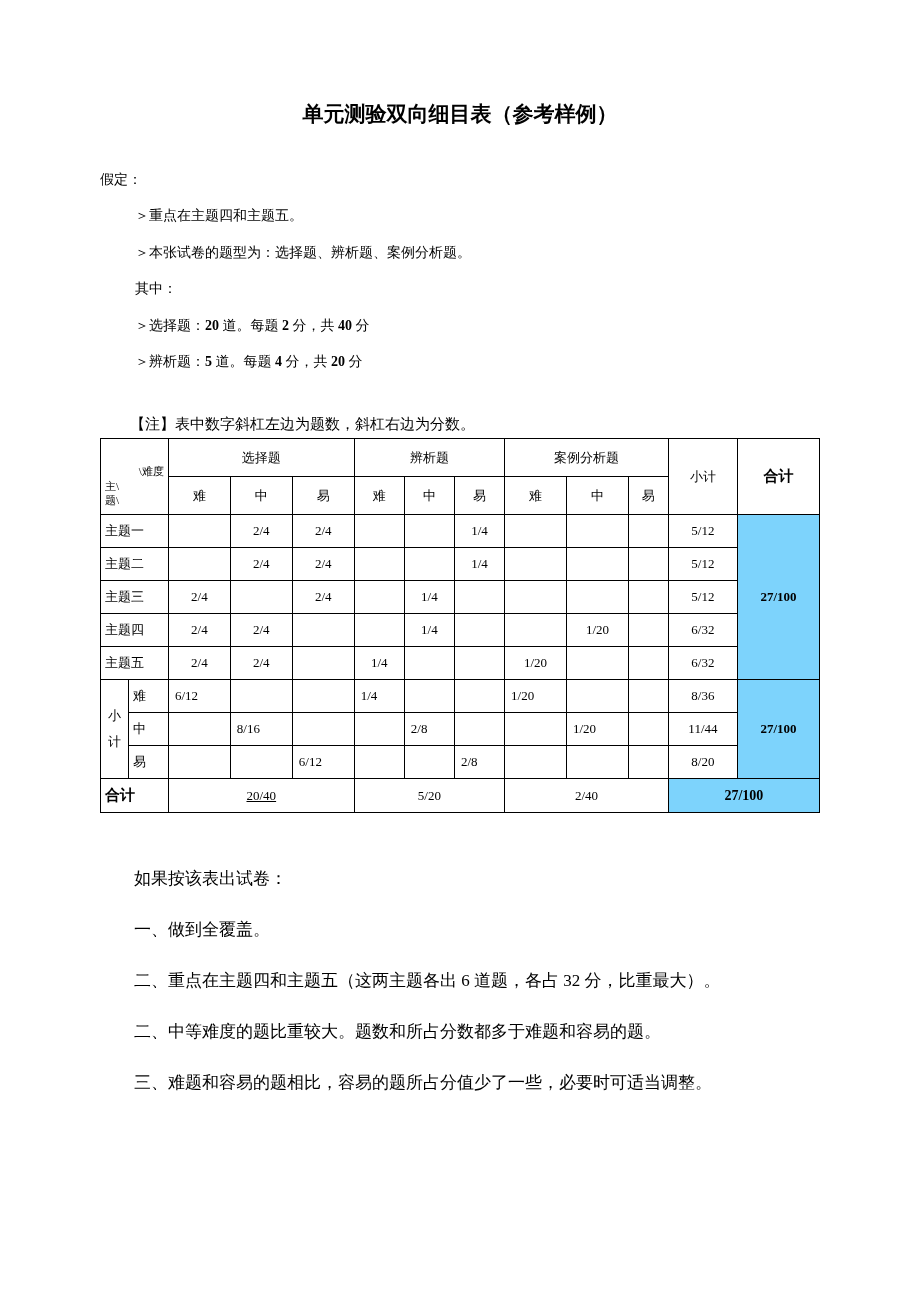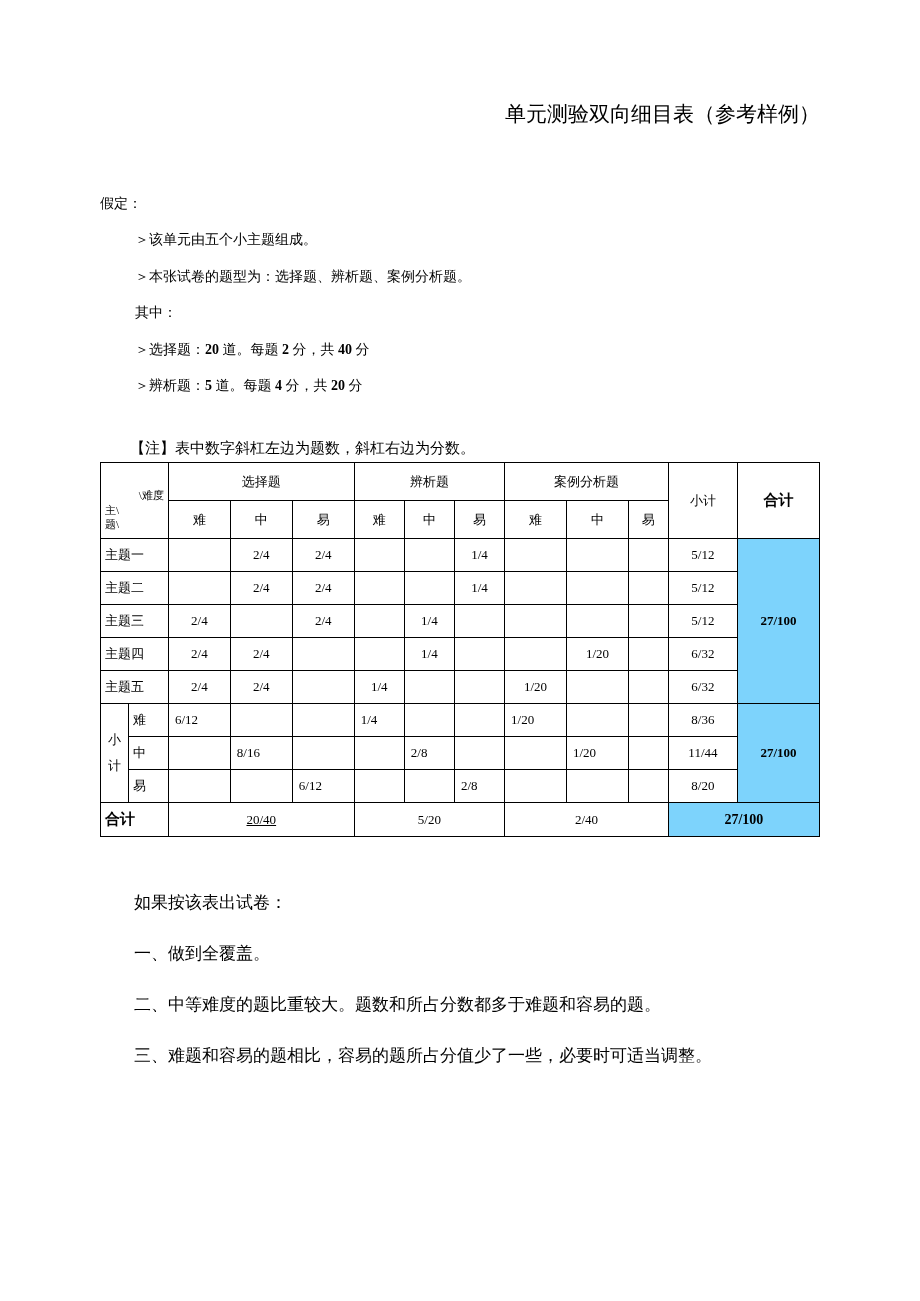--- a/index.html
+++ b/index.html
@@ -4,24 +4,24 @@
   <style>
     * { box-sizing: border-box; margin: 0; padding: 0; }
     body {
       font-family: "SimSun", "宋体", serif;
       background: #fff;
       width: 920px;
       padding: 100px 100px 60px 100px;
       color: #000;
     }
     .title {
-      text-align: right;
+      text-align: center;
       font-size: 21px;
-      font-weight: normal;
-      margin-bottom: 58px;
+      font-weight: bold;
+      margin-bottom: 34px;
     }
     .intro {
       font-size: 14px;
       line-height: 2.6;
     }
     .intro .indent { text-indent: 2.5em; }
     .bold { font-weight: bold; }
     .note {
       font-size: 15px;
       margin-top: 35px;
@@ -57,21 +57,21 @@
     }
     .notes-bottom p { text-indent: 2em; }
   </style>
 </head>
 <body>
 
 <h1 class="title">单元测验双向细目表（参考样例）</h1>
 
 <div class="intro">
   <p>假定：</p>
-  <p class="indent">＞该单元由五个小主题组成。</p>
+  <p class="indent">＞重点在主题四和主题五。</p>
   <p class="indent">＞本张试卷的题型为：选择题、辨析题、案例分析题。</p>
   <p class="indent">其中：</p>
   <p class="indent"><span>＞选择题：</span><span class="bold">20</span><span> 道。每题 </span><span class="bold">2</span><span> 分，共 </span><span class="bold">40</span><span> 分</span></p>
   <p class="indent"><span>＞辨析题：</span><span class="bold">5</span><span> 道。每题 </span><span class="bold">4</span><span> 分，共 </span><span class="bold">20</span><span> 分</span></p>
 </div>
 
 <p class="note">【注】表中数字斜杠左边为题数，斜杠右边为分数。</p>
 
 <table>
   <tbody>
@@ -214,15 +214,16 @@
     <td colspan="3" style="font-weight:normal;font-size:13px;">5/20</td>
     <td colspan="3" style="font-weight:normal;font-size:13px;">2/40</td>
     <td colspan="2" class="highlight">27/100</td>
   </tr>
 </tbody>
   </table>
 
 <div class="notes-bottom">
   <p>如果按该表出试卷：</p>
   <p>一、做到全覆盖。</p>
+  <p>二、重点在主题四和主题五（这两主题各出 6 道题，各占 32 分，比重最大）。</p>
   <p>二、中等难度的题比重较大。题数和所占分数都多于难题和容易的题。</p>
   <p>三、难题和容易的题相比，容易的题所占分值少了一些，必要时可适当调整。</p>
 </div>
 
 </body></html>

